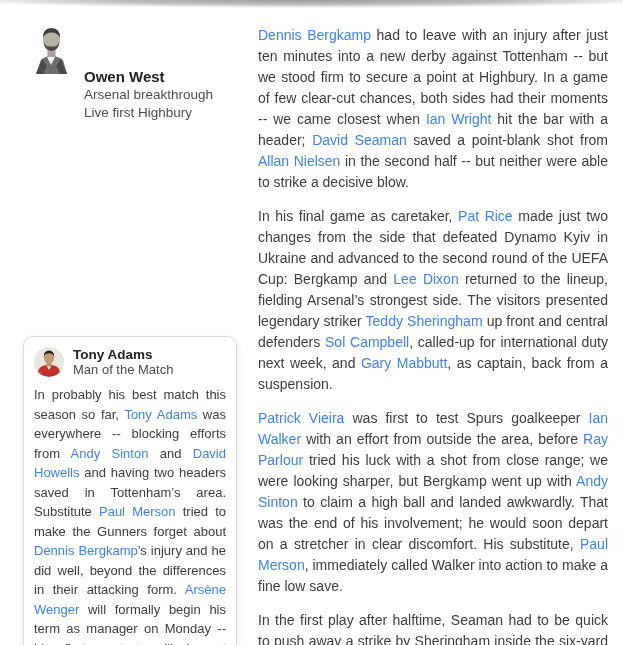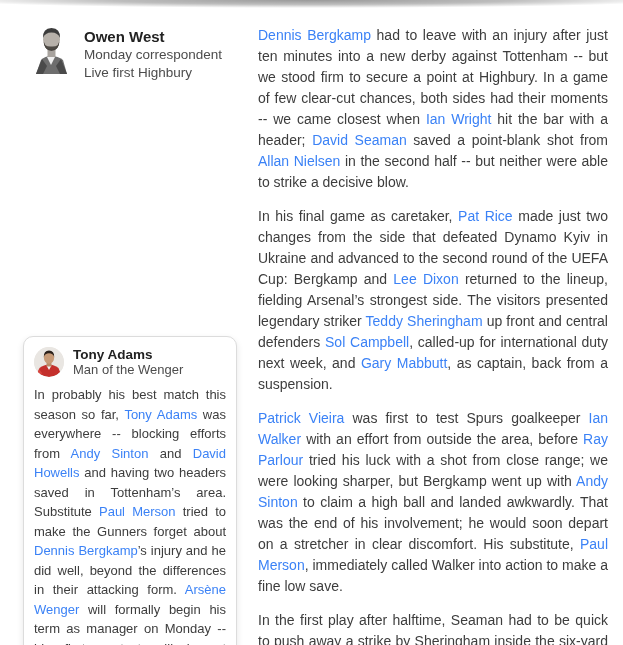--- a/index.html
+++ b/index.html
@@ -14,21 +14,21 @@
   
   .top-divider{
     position:absolute;top:0;left:0;width:623px;height:10px;
     background:radial-gradient(ellipse 58% 8px at 50% 0,
       rgba(0,0,0,0.40) 0%, rgba(0,0,0,0.26) 55%, rgba(0,0,0,0.0) 100%);
   }
 
   
   .byline{position:absolute;left:33px;top:24px;display:flex;align-items:flex-start;}
   .byline-photo{width:37px;height:50px;flex:0 0 auto;}
-  .byline-text{margin-left:14px;padding-top:4px;}
+  .byline-text{margin-left:14px;padding-top:4px;margin-top:40px;}
   .byline-name{font-size:15px;font-weight:700;color:#222;line-height:18px;}
   .byline-sub{font-size:13.5px;color:#4c4c4c;line-height:18px;}
 
   
   .article{
     position:absolute;left:258px;top:25px;width:350px;
     font-size:14px;line-height:21px;color:#3d3d3d;
     text-align:justify;
   }
   .article p{margin:0 0 13px 0;}
@@ -76,21 +76,21 @@
       <ellipse cx="18.5" cy="15.5" rx="8.5" ry="10" fill="#b7b1aa"></ellipse>
 
       <path d="M10 14 Q9.5 4.5 18.5 4 Q27.5 4.5 27 14 Q25 8.5 18.5 8.5 Q12 8.5 10 14 Z" fill="#3c3c3c"></path>
 
       <path d="M10.5 17 Q11 26 18.5 26.5 Q26 26 26.5 17 Q26 23 18.5 22.5 Q11 23 10.5 17 Z" fill="#4e4a45"></path>
       <path d="M11 18 Q12.5 25.5 18.5 25.8 Q24.5 25.5 26 18 L26 20 Q24.5 26.5 18.5 26.8 Q12.5 26.5 11 20 Z" fill="#45413c"></path>
     </svg>
   </div>
   <div class="byline-text">
     <div class="byline-name">Owen West</div>
-    <div class="byline-sub">Monday correspondent</div>
+    <div class="byline-sub">Arsenal breakthrough</div>
     <div class="byline-sub">Live first Highbury</div>
   </div>
 </div>
 
 <div class="card">
   <div class="card-header">
     <div class="card-avatar">
       <svg width="30" height="30" viewBox="0 0 30 30">
         <defs>
             <clipPath id="avclip">
@@ -108,21 +108,21 @@
           <rect x="12.6" y="13.5" width="4.8" height="6" fill="#b98a67"></rect>
 
           <ellipse cx="15" cy="10.5" rx="5.2" ry="6.2" fill="#c79b78"></ellipse>
 
           <path d="M9.8 10 Q9.6 3.8 15 3.5 Q20.4 3.8 20.2 10 Q19 6.3 15 6.3 Q11 6.3 9.8 10 Z" fill="#2b211b"></path>
         </g>
       </svg>
     </div>
     <div class="card-header-text">
       <div class="card-name">Tony Adams</div>
-      <div class="card-sub">Man of the Wenger</div>
+      <div class="card-sub">Man of the Match</div>
     </div>
   </div>
   <div class="card-body">In probably his best match this season so far, <b>Tony Adams</b> was everywhere -- blocking efforts from <b>Andy Sinton</b> and <b>David Howells</b> and having two headers saved in Tottenham’s area. Substitute <b>Paul Merson</b> tried to make the Gunners forget about <b>Dennis Bergkamp</b>’s injury and he did well, beyond the differences in their attacking form. <b>Arsène Wenger</b> will formally begin his term as manager on Monday -- his first contest will be at Hillsborough on October 12.</div>
 </div>
 
 <div class="article">
     <p><b>Dennis Bergkamp</b> had to leave with an injury after just ten minutes into a new derby against Tottenham -- but we stood firm to secure a point at Highbury. In a game of few clear-cut chances, both sides had their moments -- we came closest when <b>Ian Wright</b> hit the bar with a header; <b>David Seaman</b> saved a point-blank shot from <b>Allan Nielsen</b> in the second half -- but neither were able to strike a decisive blow.</p>
     <p>In his final game as caretaker, <b>Pat Rice</b> made just two changes from the side that defeated Dynamo Kyiv in Ukraine and advanced to the second round of the UEFA Cup: Bergkamp and <b>Lee Dixon</b> returned to the lineup, fielding Arsenal’s strongest side. The visitors presented legendary striker <b>Teddy Sheringham</b> up front and central defenders <b>Sol Campbell</b>, called-up for international duty next week, and <b>Gary Mabbutt</b>, as captain, back from a suspension.</p>
     <p><b>Patrick Vieira</b> was first to test Spurs goalkeeper <b>Ian Walker</b> with an effort from outside the area, before <b>Ray Parlour</b> tried his luck with a shot from close range; we were looking sharper, but Bergkamp went up with <b>Andy Sinton</b> to claim a high ball and landed awkwardly. That was the end of his involvement; he would soon depart on a stretcher in clear discomfort. His substitute, <b>Paul Merson</b>, immediately called Walker into action to make a fine low save.</p>
     <p>In the first play after halftime, Seaman had to be quick to push away a strike by Sheringham inside the six-yard box -- later on, he denied Nielsen’s shot. We had a golden chance with fourteen minutes left as Dixon picked out  in the area, but Walker pushed the captain’s header away from danger. An attacking reshuffle saw  and  come in and search for the winner, but it wasn’t to be -- neither side could make a breakthrough.</p>

